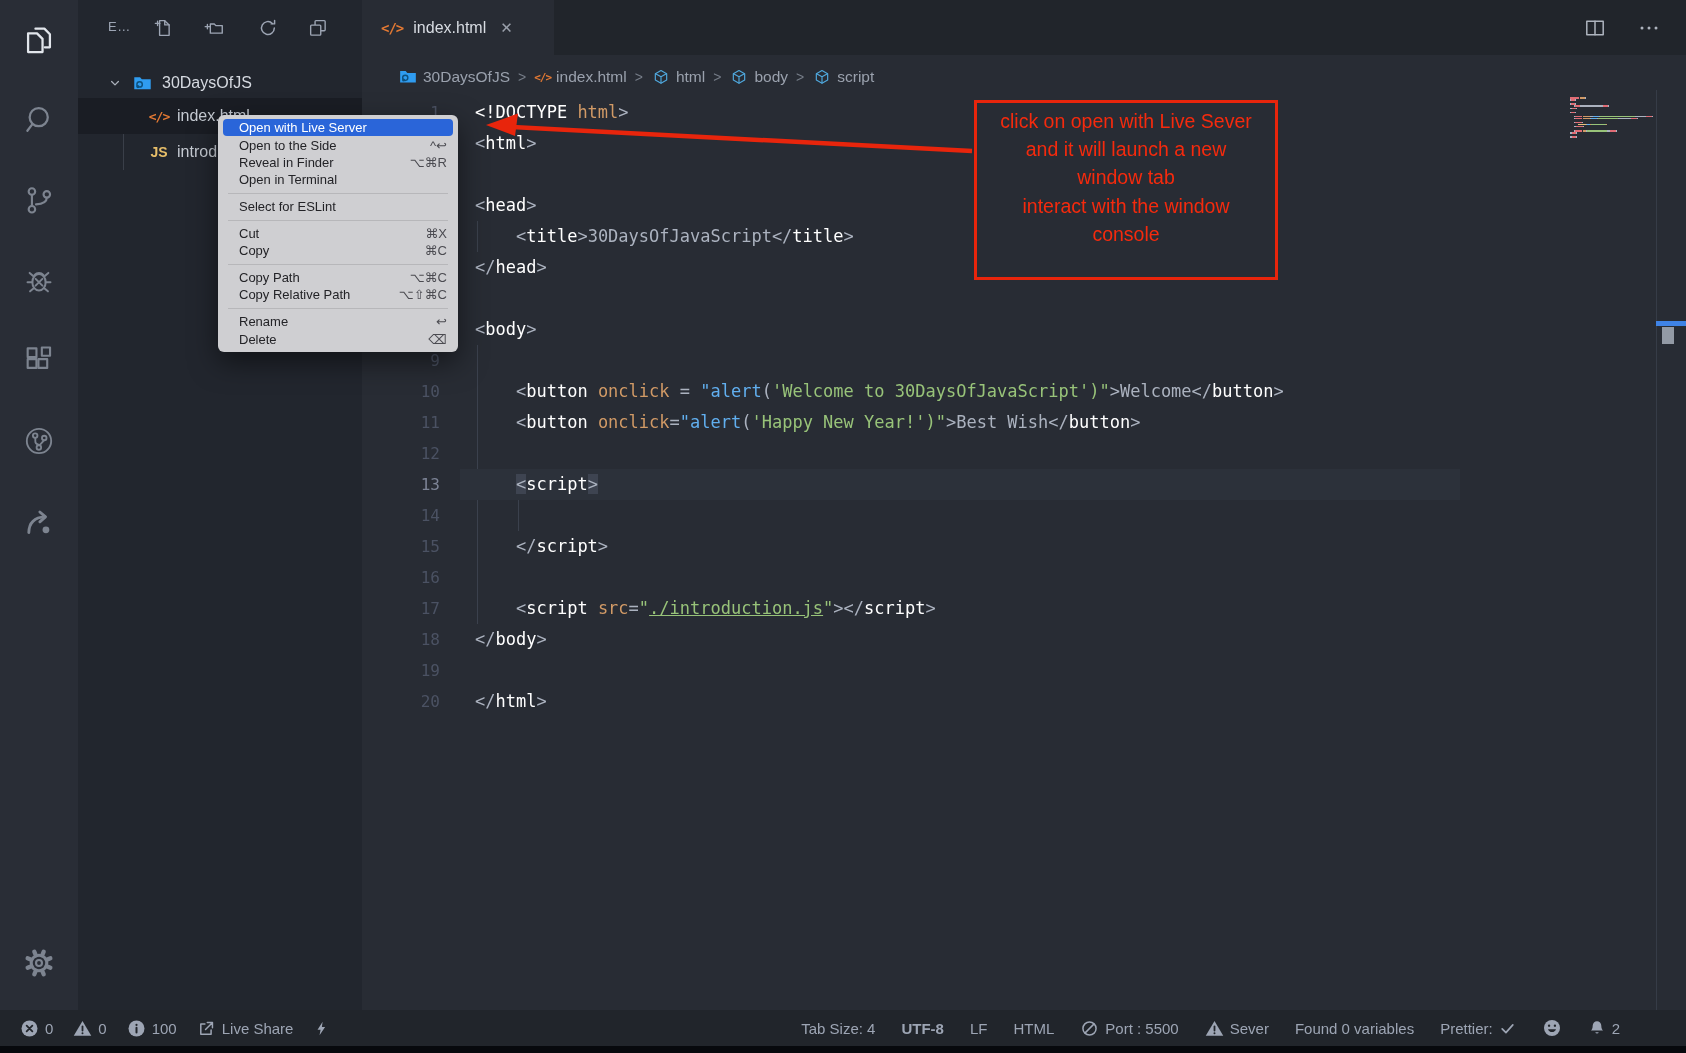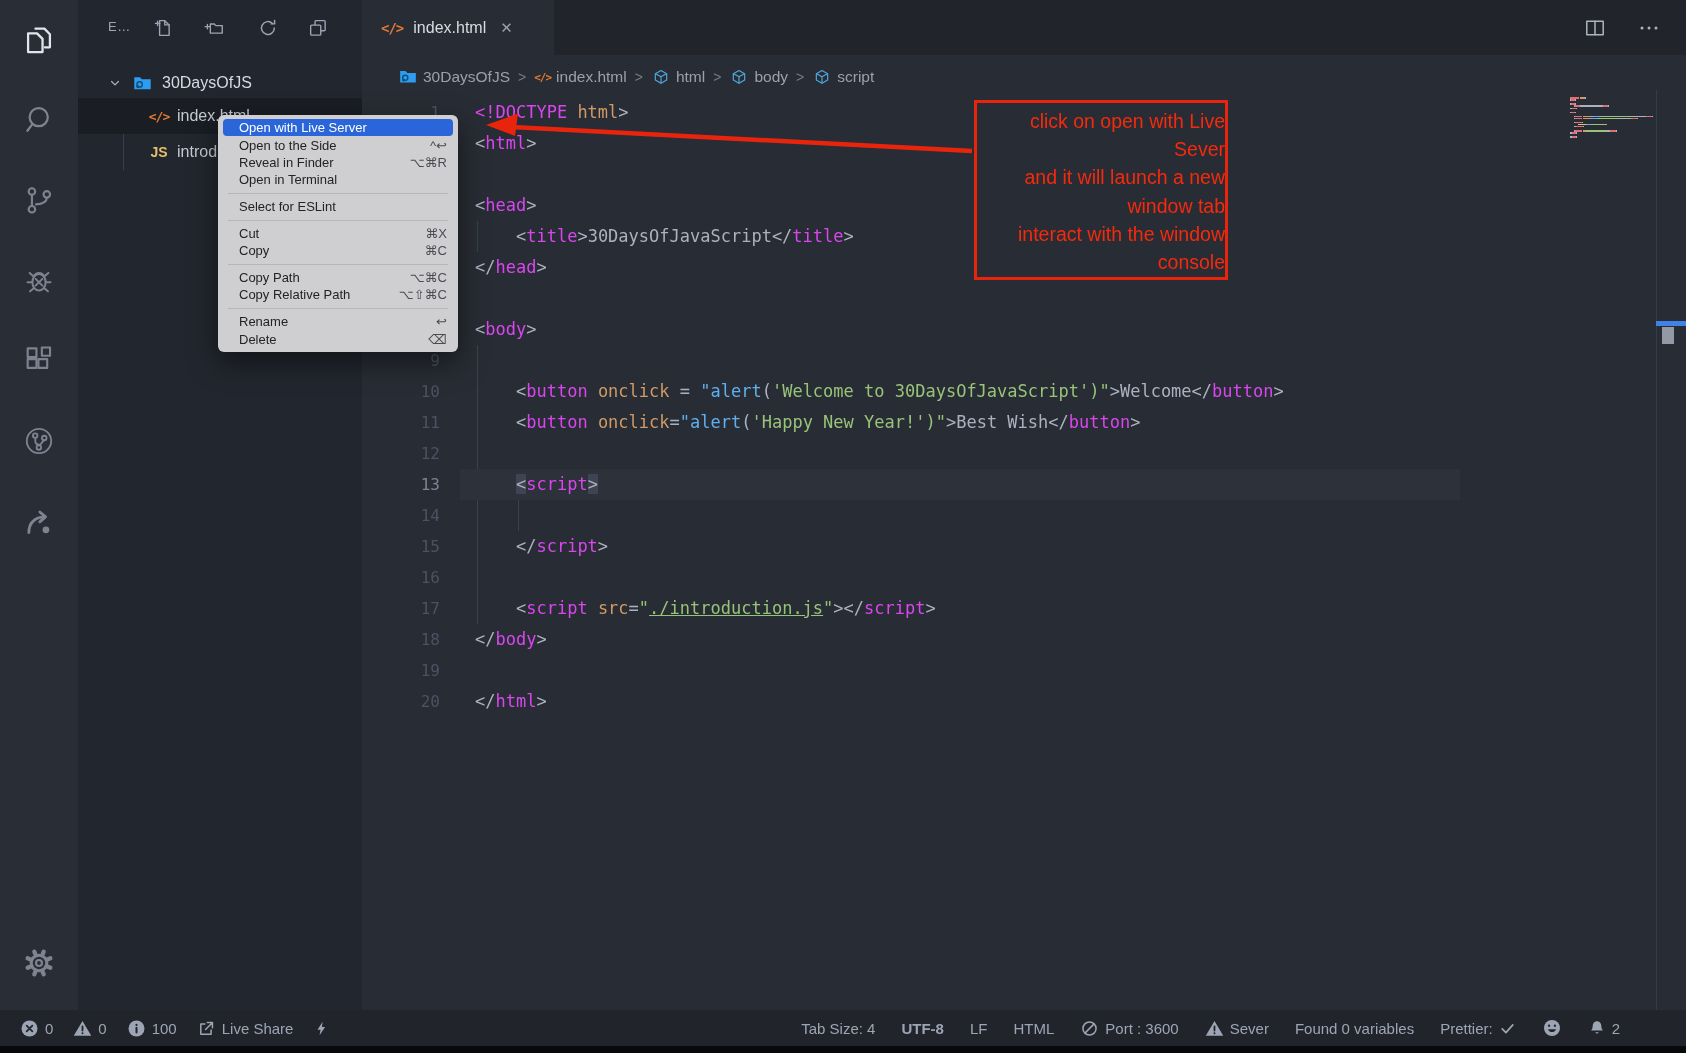--- a/index.html
+++ b/index.html
@@ -51,21 +51,21 @@
   .bc-sep{margin:0 8px;color:#767d88;font-size:14px}
 
   
   .code{position:absolute;left:0;top:97px;right:0;z-index:1}
   .code-line{position:relative;height:31px;line-height:31px;font-family:"DejaVu Sans Mono",monospace;font-size:17px;white-space:pre}
   .cur-bg{position:absolute;left:98px;right:226px;top:0;bottom:0;background:#2c313a}
   .ln{position:absolute;left:0;width:78px;text-align:right;color:#4b5263;font-size:16px}
   .code-line.current .ln{color:#7d8496}
   .ct{position:absolute;left:113px}
   .t-pl{color:#abb2bf;--c:#abb2bf}
-  .t-pink{color:#d946ef;--c:#e06c75}
+  .t-pink{color:#ffffff;--c:#e06c75}
   .t-orange{color:#d19a66;--c:#d19a66}
   .t-green{color:#98c379;--c:#98c379}
   .t-blue{color:#61afef;--c:#61afef}
   .t-yellow{color:#e5c07b;--c:#e5c07b}
   .t-link{text-decoration:underline}
   .t-bh{background:#3e4451}
   .ig{position:absolute;width:1px;background:#3b414d}
 
   
   .minimap{position:absolute;left:1208px;top:97px;width:86px;overflow:hidden;cursor:pointer}
@@ -79,23 +79,23 @@
   .menu{position:absolute;left:218px;top:115px;width:240px;background:#cfcfd2;border-radius:6px;
         padding:4px 0;box-shadow:0 10px 28px rgba(0,0,0,.5);z-index:60;
         font-family:"Liberation Sans","DejaVu Sans",sans-serif;font-size:13px;color:#232327}
   .menu-item{height:17.4px;display:flex;align-items:center;justify-content:space-between;padding:0 11px 0 21px;cursor:pointer}
   .menu-item .sc{color:#4b4b51}
   .menu-item.hl{background:#2a65d9;color:#fff;margin:0 5px;border-radius:4px;padding:0 6px 0 16px}
   .menu-item.hl .sc{color:#fff}
   .menu-sep{height:1px;background:#b7b7ba;margin:4.2px 10px}
 
   
-  .ann{position:absolute;left:974px;top:100px;width:254px;height:180px;border:3px solid #e8250c;
+  .ann{position:absolute;left:974px;top:100px;width:304px;height:180px;border:3px solid #e8250c;
        box-sizing:border-box;z-index:50;color:#f52a0d;font-size:19.5px;line-height:28.2px;
-       text-align:right;padding-top:4px}
+       text-align:center;padding-top:4px}
   .arrow-svg{position:absolute;left:0;top:0;z-index:70;pointer-events:none}
 
   
   .statusbar{position:absolute;left:0;top:1010px;width:1686px;height:36px;background:#21252b;
              color:#9da5b4;font-size:15px;display:flex;align-items:center;z-index:6}
   .sb-left{display:flex;align-items:center;gap:20px;padding-left:20px}
   .sb-right{display:flex;align-items:center;gap:26px;padding-right:66px;margin-left:auto}
   .st-item{display:flex;align-items:center;gap:6px;cursor:pointer;white-space:nowrap}
   .bstrip{position:absolute;left:0;top:1046px;width:1686px;height:7px;background:#07090d;z-index:7}
 </style>
@@ -580,21 +580,21 @@
       <div class="st-item">
         <div style="display: inline;">HTML</div>
       </div>
       <div class="st-item">
         <div>
           <svg viewBox="0 0 24 24" width="19" height="19" fill="none" stroke="#9da5b4" stroke-width="1.9" stroke-linecap="round">
             <circle cx="12" cy="12" r="8.3"></circle>
             <path d="M6.5 17.5 17.5 6.5"></path>
           </svg>
         </div>
-        <div style="display: inline;">Port : 3600</div>
+        <div style="display: inline;">Port : 5500</div>
       </div>
       <div class="st-item">
         <div>
           <svg viewBox="0 0 20 20" width="19" height="19">
             <path d="M10 2 19.2 17.6H.8z" fill="#9da5b4"></path>
             <path d="M10 7.8v4.3" stroke="#21252b" stroke-width="1.9" stroke-linecap="round"></path>
             <circle cx="10" cy="14.9" r="1.05" fill="#21252b"></circle>
           </svg>
         </div>
         <div style="display: inline;">Sever</div>

